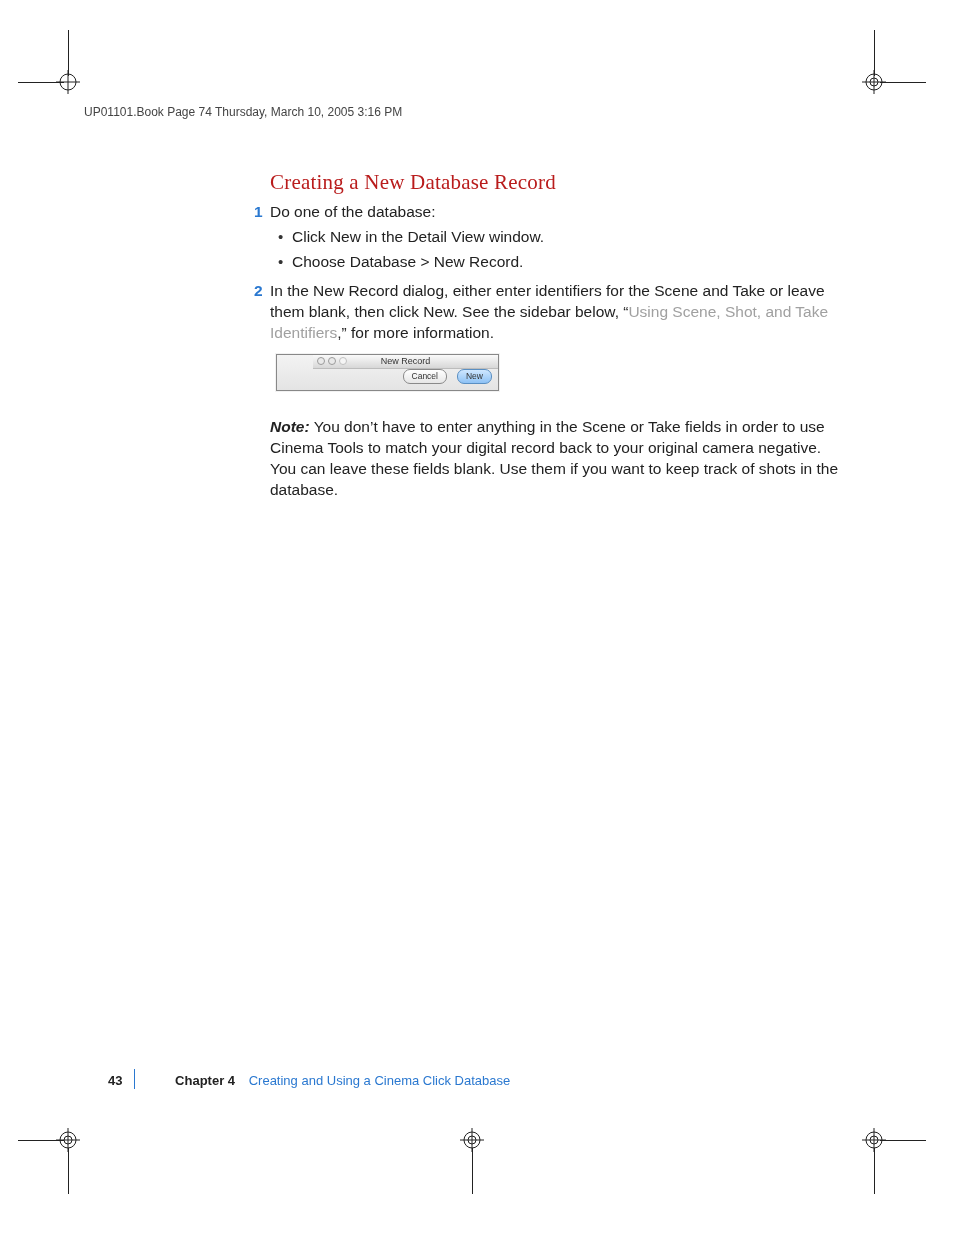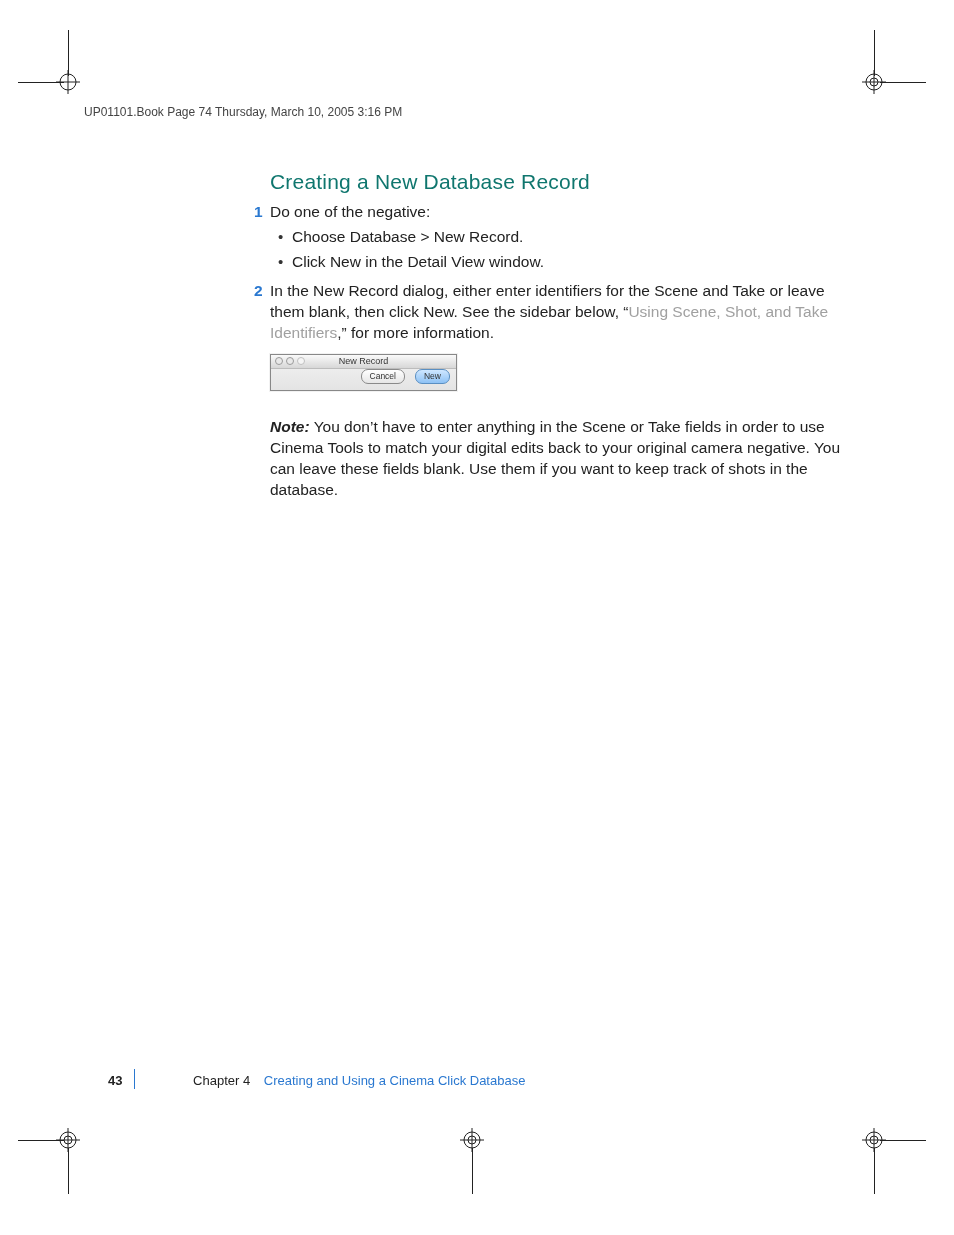--- a/index.html
+++ b/index.html
@@ -27,25 +27,26 @@
     color: #444;
     margin-top: 16px;
   }
   .content {
     position: absolute;
     top: 168px;
     left: 270px;
     width: 580px;
   }
   h2.section-title {
-    color: #0f766e;
+    color: #b91c1c;
     font-weight: 400;
     font-size: 21px;
     margin: 0 0 6px 0;
     letter-spacing: 0.2px;
+    font-family: Liberation Serif, serif;
   }
   .lead {
     font-weight: 700;
     margin: 0 0 4px 0;
   }
   .num-item {
     position: relative;
     padding-left: 0;
     margin: 0 0 6px 0;
   }
@@ -77,27 +78,28 @@
   .note-label {
     font-style: italic;
     font-weight: 700;
   }
   .para {
     margin: 0 0 12px 0;
   }
   .spacer-above-note { margin-top: 26px; }
 
   .dialog {
-    margin: 10px 0 10px 0;
+    margin: 10px 0 10px 6px;
     width: 185px;
     border: 1px solid #888;
     background: linear-gradient(#f3f3f3,#e4e4e4);
     font-size: 9px;
     color: #333;
     box-shadow: 0 0 0 1px rgba(0,0,0,0.05);
+    padding-left: 36px;
   }
   .dialog .titlebar {
     height: 13px;
     background: linear-gradient(#fafafa,#d7d7d7);
     border-bottom: 1px solid #bcbcbc;
     position: relative;
     text-align: center;
     line-height: 13px;
     font-size: 9px;
     color: #333;
@@ -143,21 +145,21 @@
 
   .footer {
     position: absolute;
     top: 1072px;
     left: 108px;
     width: 740px;
     font-size: 13px;
     color: #222;
   }
   .footer .pg { font-weight: 700; }
-  .footer .chap { font-weight: 400; margin-left: 67px; }
+  .footer .chap { font-weight: 700; margin-left: 49px; }
   .footer .chap-title { color: #2a78d0; margin-left: 10px; }
   .vline {
     position: absolute;
     left: 134px;
     top: 1069px;
     width: 1px;
     height: 20px;
     background: #2a78d0;
   }
 
@@ -181,24 +183,24 @@
 
 <div class="page">
 
   <div class="header-line">UP01101.Book  Page 74  Thursday, March 10, 2005  3:16 PM</div>
 
   <div class="content">
     <h2 class="section-title">Creating a New Database Record</h2>
 
     <div class="num-item">
       <span class="num">1</span>
-      <span>Do one of the negative:</span>
+      <span>Do one of the database:</span>
       <ul class="bullets">
+        <li>Click New in the Detail View window.</li>
         <li>Choose Database &gt; New Record.</li>
-        <li>Click New in the Detail View window.</li>
       </ul>
     </div>
 
     <div class="num-item">
       <span class="num">2</span>
       <span>In the New Record dialog, either enter identifiers for the Scene and Take or leave them blank, then click New. See the sidebar below, “</span><span class="sidebar-link">Using Scene, Shot, and Take Identifiers</span><span>,” for more information.</span>
     </div>
 
     <div class="dialog">
       <div class="titlebar">
@@ -207,21 +209,21 @@
         <span class="tl-btn z"></span>
         <span>New Record</span>
       </div>
       <div class="btnrow">
         <span class="mac-btn">Cancel</span>
         <span class="mac-btn primary">New</span>
       </div>
     </div>
 
     <p class="para spacer-above-note">
-      <span class="note-label">Note:</span><span>  You don’t have to enter anything in the Scene or Take fields in order to use Cinema Tools to match your digital edits back to your original camera negative. You can leave these fields blank. Use them if you want to keep track of shots in the database.</span>
+      <span class="note-label">Note:</span><span>  You don’t have to enter anything in the Scene or Take fields in order to use Cinema Tools to match your digital record back to your original camera negative. You can leave these fields blank. Use them if you want to keep track of shots in the database.</span>
     </p>
 
   </div>
 
   <div class="vline"></div>
   <div class="footer">
     <span class="pg">43</span>
     <span class="chap">Chapter 4</span>
     <span class="chap-title">Creating and Using a Cinema Click Database</span>
   </div>

